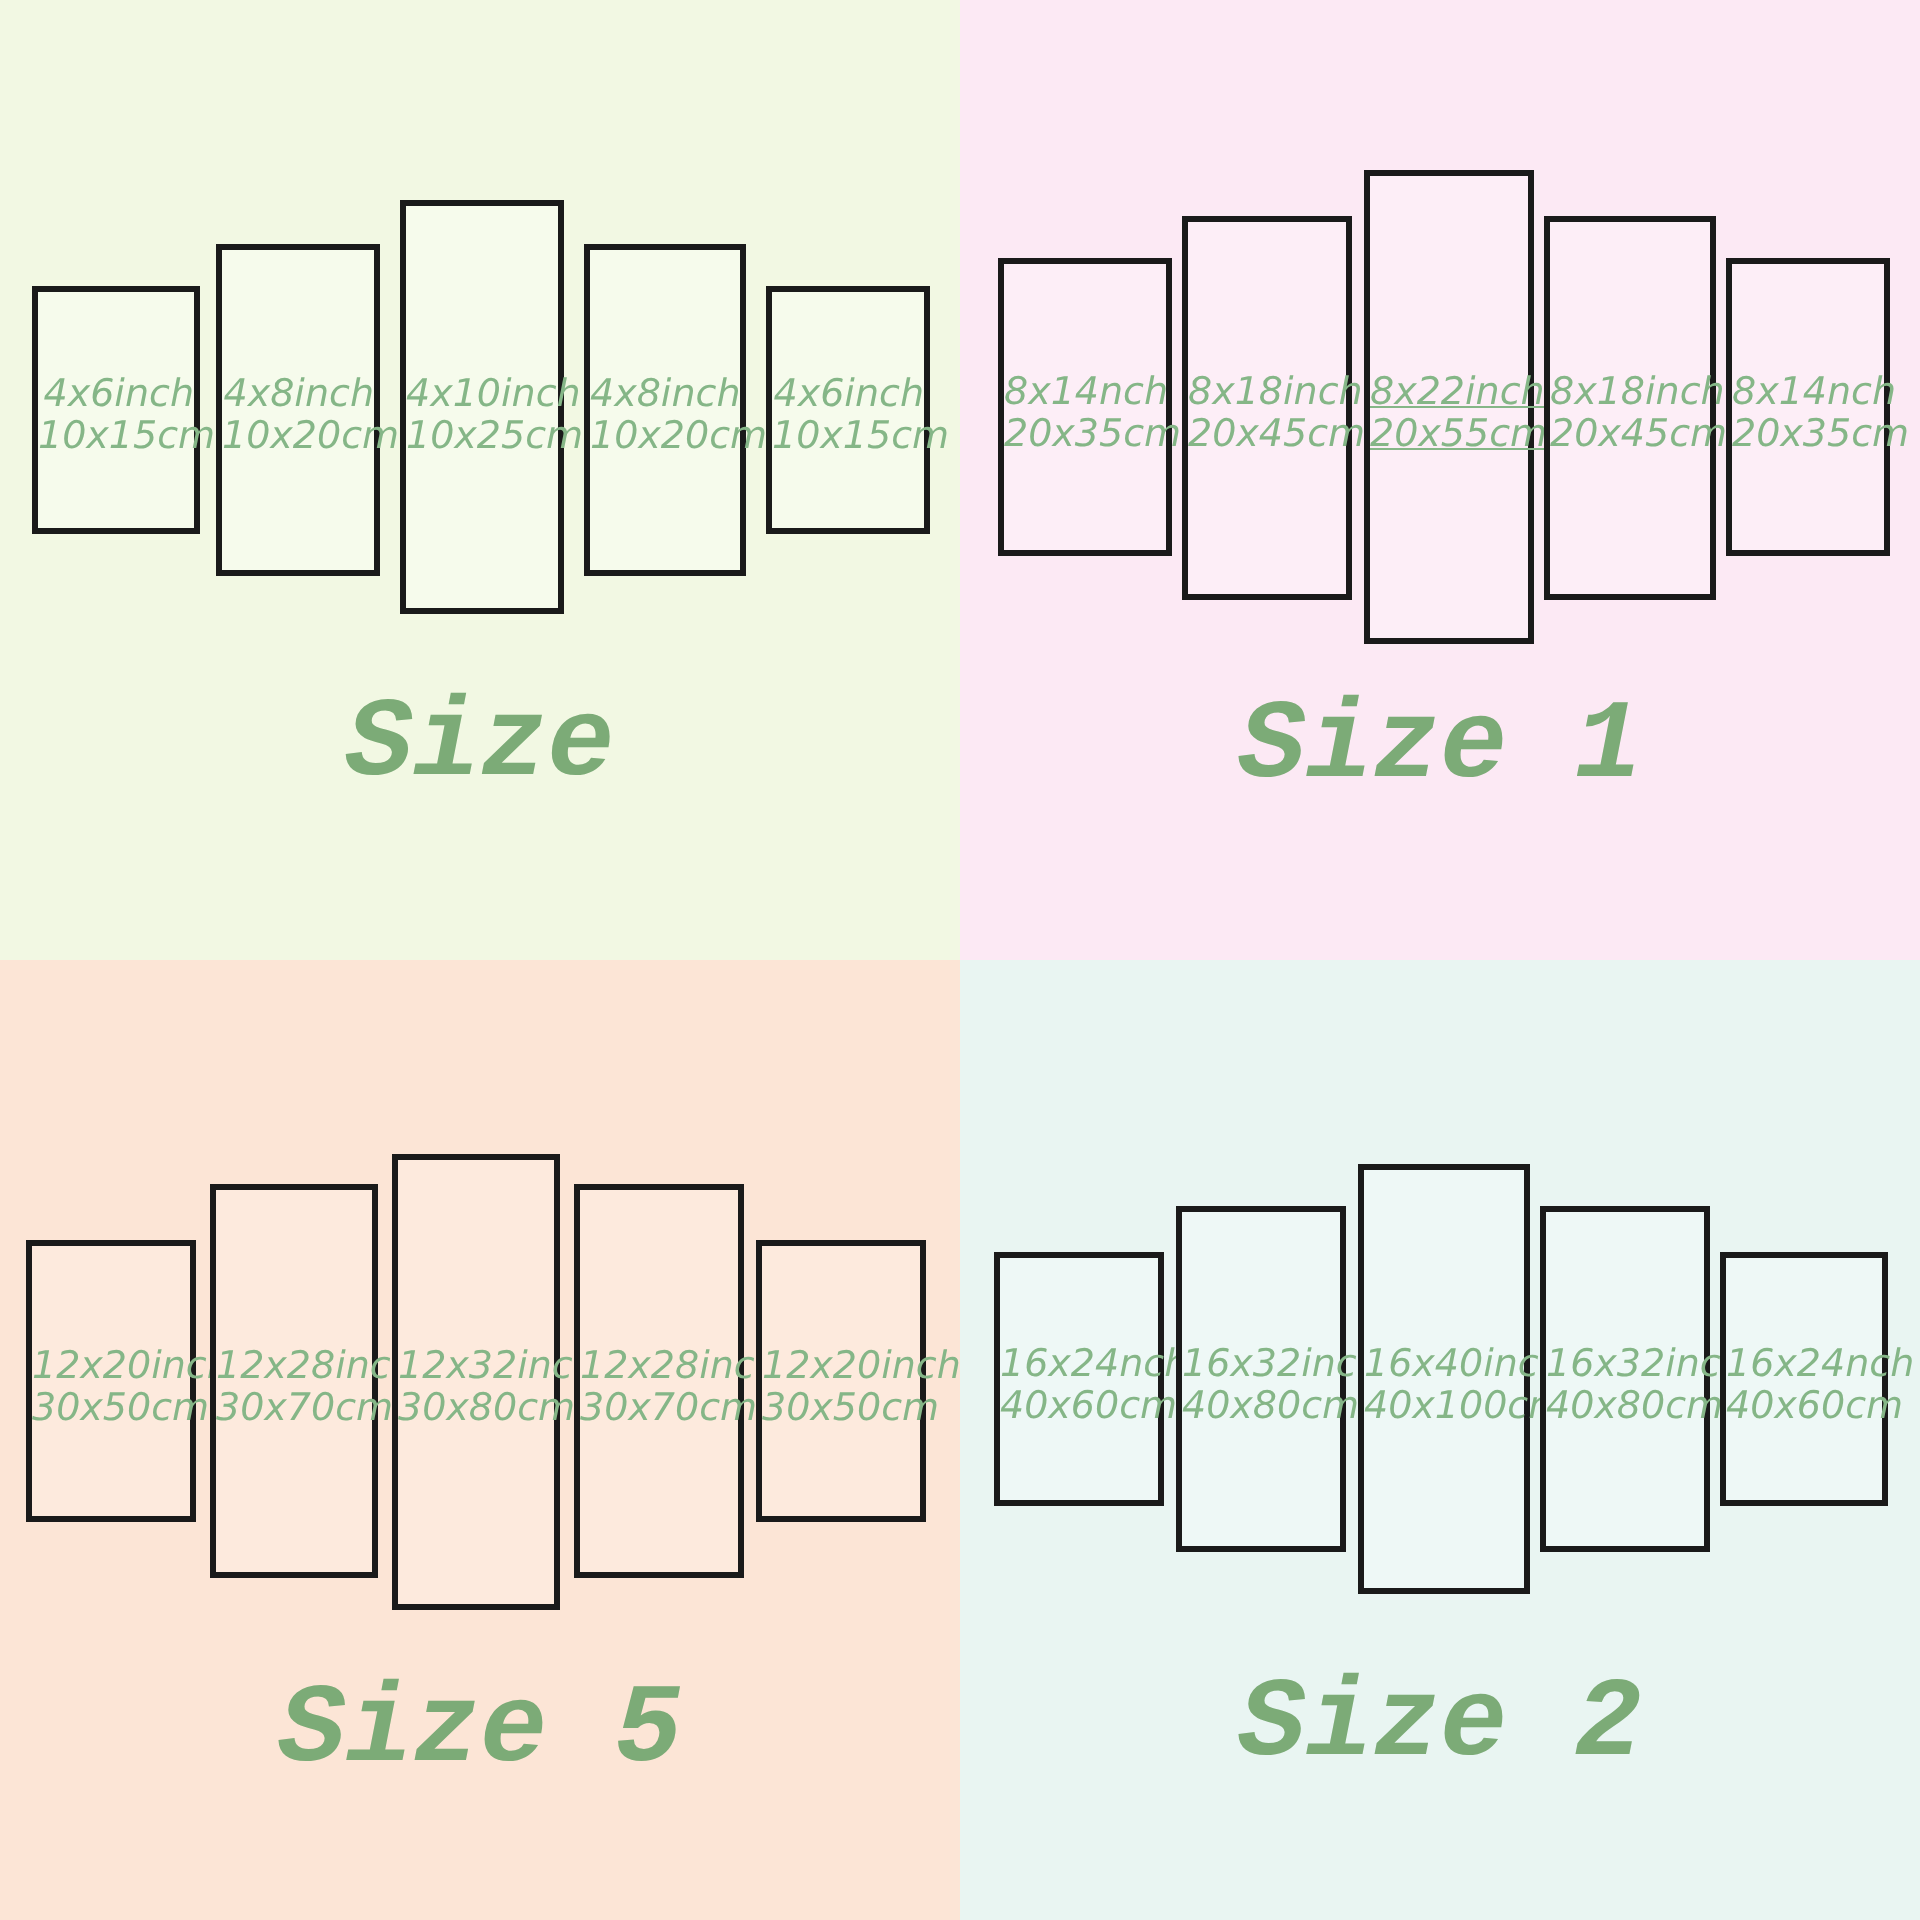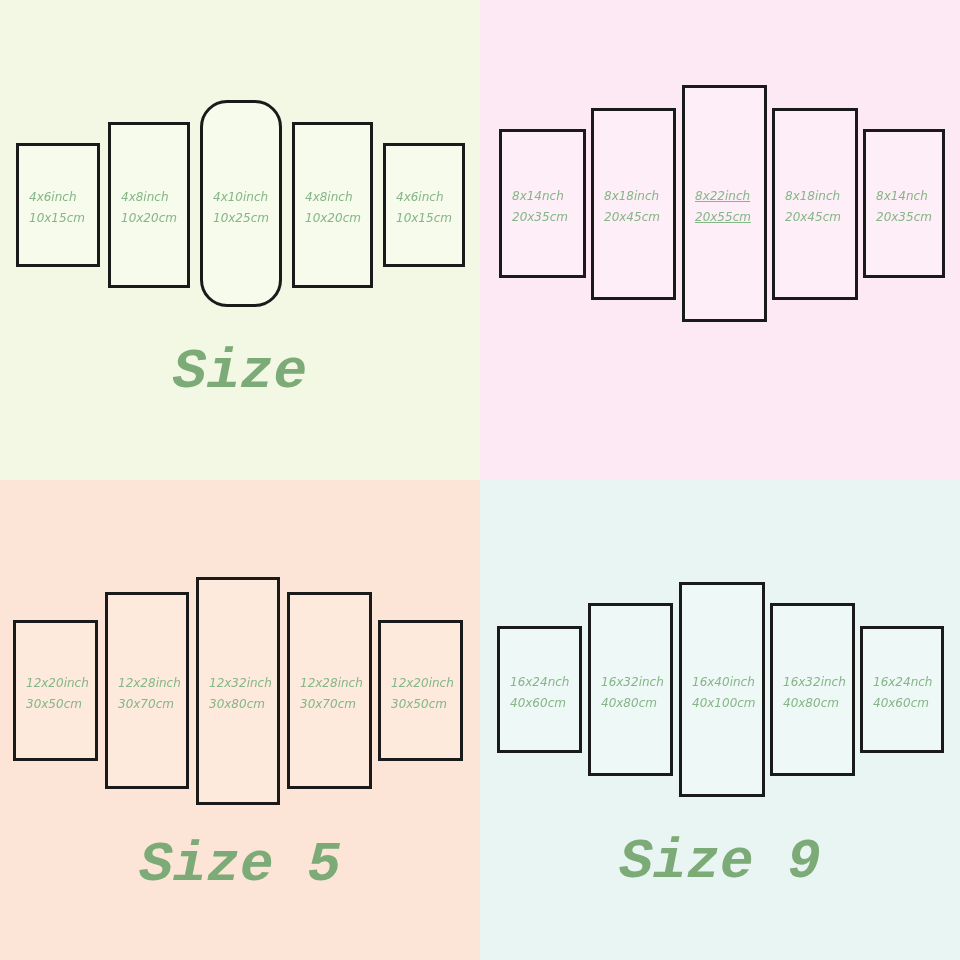--- a/index.html
+++ b/index.html
@@ -20,27 +20,26 @@
   }
   .panel {
     position: absolute;
     box-sizing: border-box;
     background: var(--fill, #fff);
     border: 3px solid var(--border, #1a1a1a);
   }
   .panel-text {
     position: absolute;
     left: 0; width: 100%;
-    text-align: left;
+    text-align: right;
     font-style: italic;
     color: var(--panel-text, #8abb8c);
-    font-size: 12px;
+    font-size: 19px;
     line-height: 21px;
     letter-spacing: 0px;
-    margin-left: 10px;
   }
   .quad-title {
     position: absolute;
     left: 0; width: 100%;
     text-align: center;
     font-family: Liberation Mono, monospace;
     font-weight: bold;
     font-style: italic;
     color: var(--title, #7cab7a);
     font-size: 56px;
@@ -58,21 +57,21 @@
         <div>4x6inch</div>
         <div>10x15cm</div>
       </div>
     </div>
     <div class="panel" style="left:108px;top:122px;width:82px;height:166px;">
       <div class="panel-text" style="top:62px;">
         <div>4x8inch</div>
         <div>10x20cm</div>
       </div>
     </div>
-    <div class="panel" style="left:200px;top:100px;width:82px;height:207px;border-radius:27px;">
+    <div class="panel" style="left:200px;top:100px;width:82px;height:207px;">
       <div class="panel-text" style="top:84px;">
         <div>4x10inch</div>
         <div>10x25cm</div>
       </div>
     </div>
     <div class="panel" style="left:292px;top:122px;width:81px;height:166px;">
       <div class="panel-text" style="top:62px;">
         <div>4x8inch</div>
         <div>10x20cm</div>
       </div>
@@ -110,20 +109,21 @@
         <div>8x18inch</div>
         <div>20x45cm</div>
       </div>
     </div>
     <div class="panel" style="left:383px;top:129px;width:82px;height:149px;">
       <div class="panel-text" style="top:54px;">
         <div>8x14nch</div>
         <div>20x35cm</div>
       </div>
     </div>
+    <div class="quad-title" style="top:345px;">Size 1</div>
   </div>
 
   <div class="quadrant" style="--bg: #fce5d6; --fill: #fdeadd;">
     <div class="panel" style="left:13px;top:140px;width:85px;height:141px;">
       <div class="panel-text" style="top:50px;">
         <div>12x20inch</div>
         <div>30x50cm</div>
       </div>
     </div>
     <div class="panel" style="left:105px;top:112px;width:84px;height:197px;">
@@ -177,16 +177,16 @@
         <div>16x32inch</div>
         <div>40x80cm</div>
       </div>
     </div>
     <div class="panel" style="left:380px;top:146px;width:84px;height:127px;">
       <div class="panel-text" style="top:43px;">
         <div>16x24nch</div>
         <div>40x60cm</div>
       </div>
     </div>
-    <div class="quad-title" style="top:354px;">Size 9</div>
+    <div class="quad-title" style="top:354px;">Size 2</div>
   </div>
 
 </div>
 
 </body></html>

